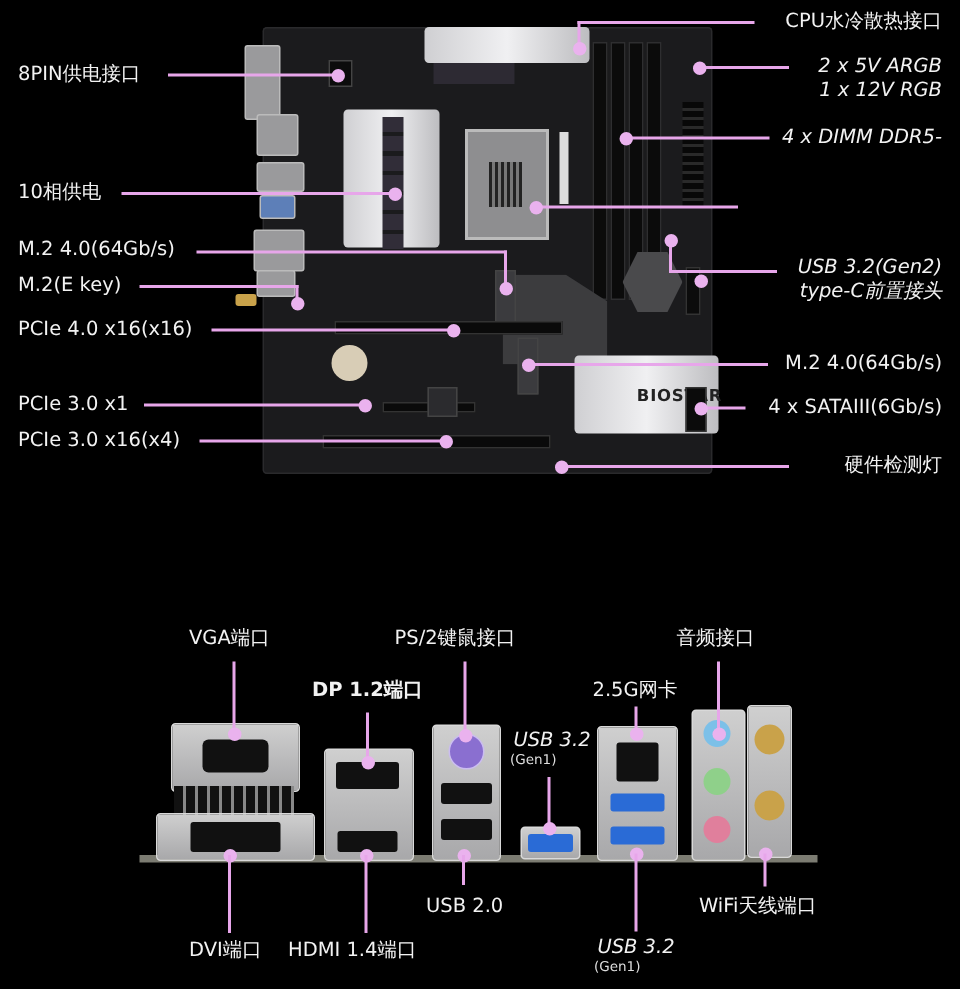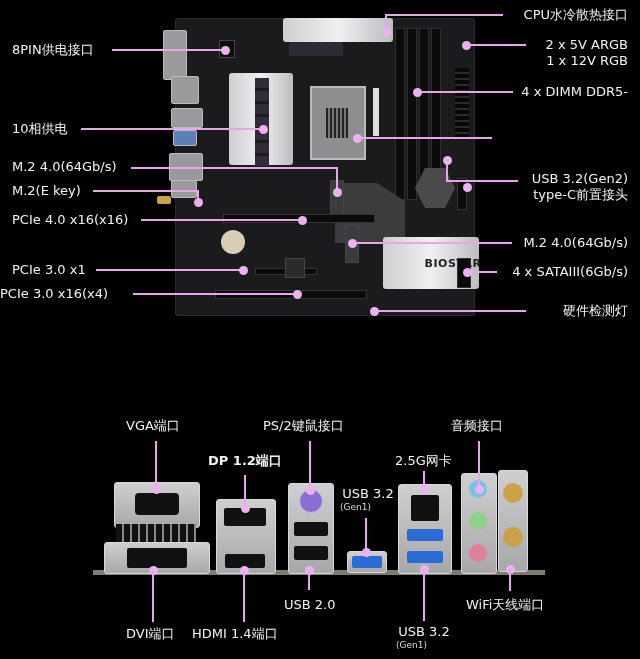--- a/index.html
+++ b/index.html
@@ -1,19 +1,19 @@
 <!DOCTYPE html>
 <html><head>
 <meta charset="utf-8">
 <style>
   html,body{margin:0;padding:0;background:#000;}
   body{width:640px;height:659px;position:relative;overflow:hidden;font-family:"DejaVu Sans","Liberation Sans",sans-serif;color:#fff;}
   .lbl{position:absolute;font-size:13px;line-height:16px;color:#f2f2f2;white-space:nowrap;}
   .lbl.r{text-align:right;}
-  .lbl .sub{display:block;}
+  .lbl .sub{display:block;font-style:italic;}
   .small{font-size:9px;line-height:10px;color:#ddd;display:block;text-align:left;}
   .ln{position:absolute;background:#e7a6ea;}
   .dot{position:absolute;width:9px;height:9px;border-radius:50%;background:#eab2ee;margin:-4.5px 0 0 -4.5px;}
   
   .board{position:absolute;left:175px;top:18px;width:300px;height:298px;background:#1b1b1d;border-radius:3px;box-shadow:inset 0 0 0 1px #2a2a2c;}
   .part{position:absolute;}
   .hs{background:linear-gradient(90deg,#cfcfd2,#f0f0f2 50%,#bdbdc0);border-radius:3px;padding-left:44px;}
   .dimm{background:#0b0b0b;border:1px solid #2e2e30;}
   .socket{background:#8e8e90;border:2px solid #bbb;}
   .slot{background:#0a0a0a;border:1px solid #333;}
@@ -102,21 +102,21 @@
 <div class="dot" style="left:198px;top:202px;"></div>
 
 <div class="lbl" style="left:12px;top:212px;">PCIe 4.0 x16(x16)</div>
 <div class="ln" style="left:141px;top:219px;width:161px;height:2px;"></div>
 <div class="dot" style="left:302px;top:220px;"></div>
 
 <div class="lbl" style="left:12px;top:262px;">PCIe 3.0 x1</div>
 <div class="ln" style="left:96px;top:269px;width:147px;height:2px;"></div>
 <div class="dot" style="left:243px;top:270px;"></div>
 
-<div class="lbl" style="left:0;top:286px;">PCIe 3.0 x16(x4)</div>
+<div class="lbl" style="left:12px;top:286px;">PCIe 3.0 x16(x4)</div>
 <div class="ln" style="left:133px;top:293px;width:164px;height:2px;"></div>
 <div class="dot" style="left:297px;top:294px;"></div>
 
 <div class="lbl r" style="right:12px;top:7px;">CPU水冷散热接口</div>
 <div class="ln" style="left:385px;top:14px;width:118px;height:2px;"></div>
 <div class="ln" style="left:385px;top:14px;width:2px;height:18px;"></div>
 <div class="dot" style="left:386px;top:32px;"></div>
 
 <div class="lbl r" style="right:12px;top:37px;">
   <span class="sub">2 x 5V ARGB</span>

